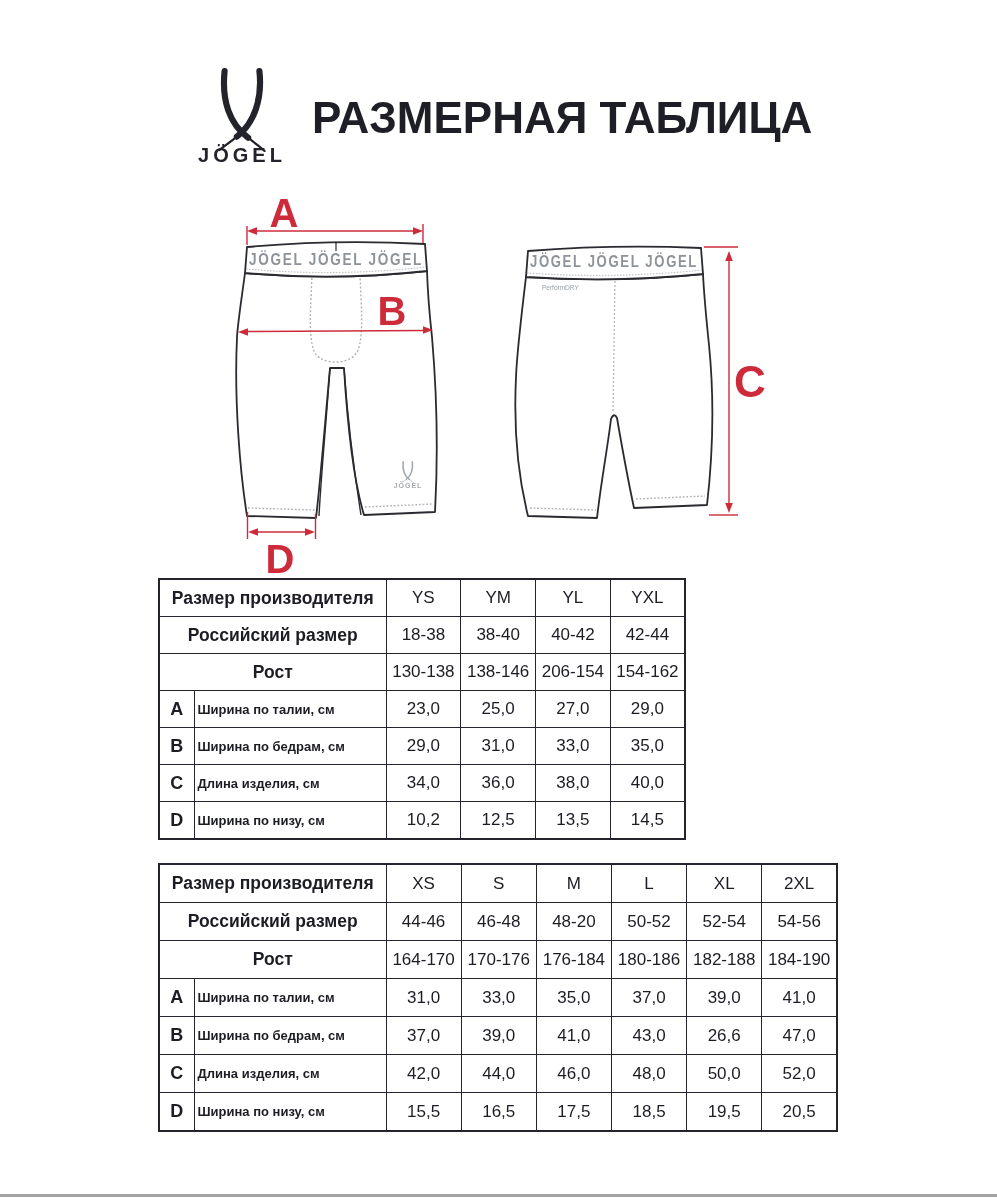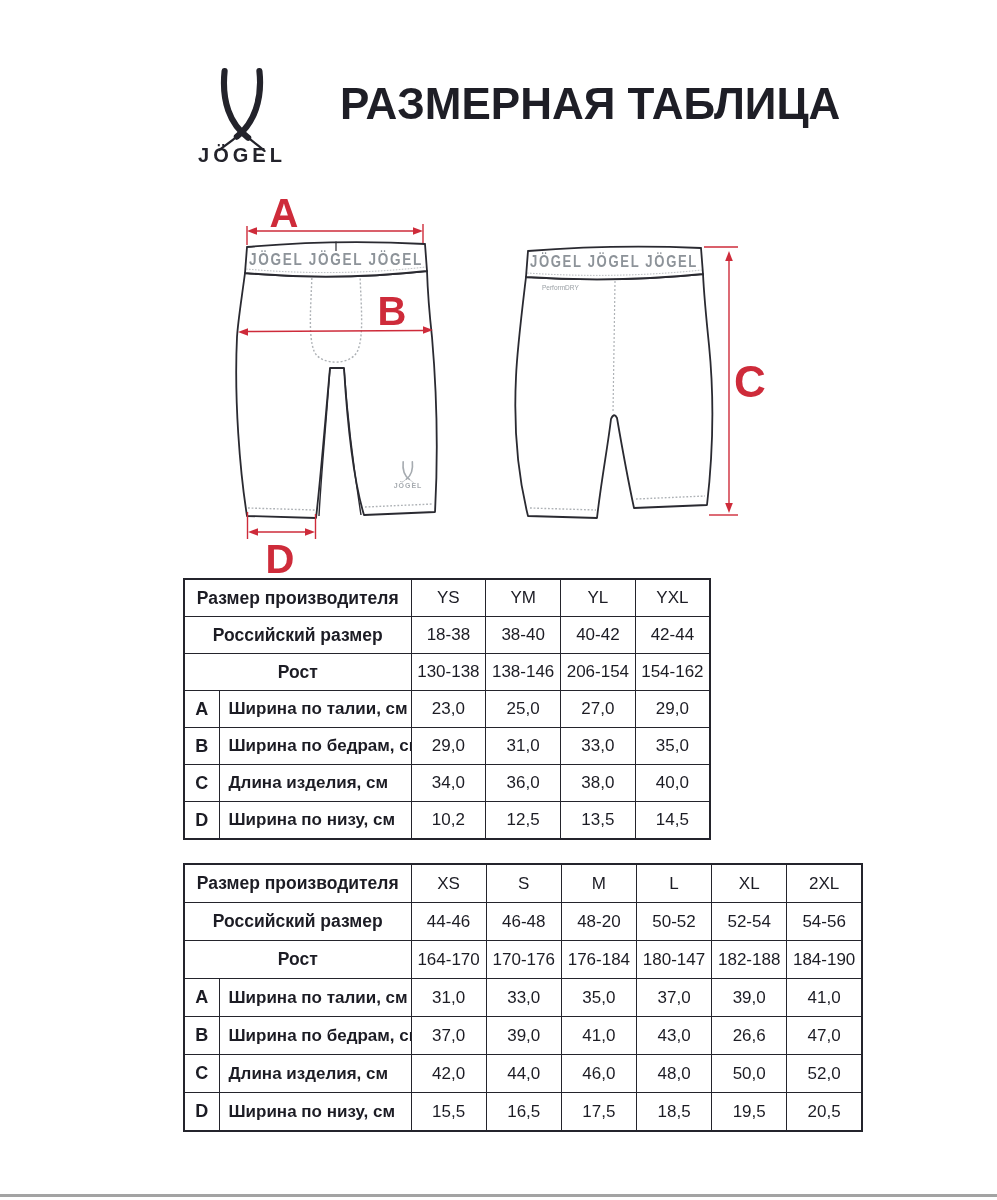--- a/index.html
+++ b/index.html
@@ -7,32 +7,32 @@
     width:997px;height:1200px;position:relative;background:#ffffff;
     font-family:"Liberation Sans", sans-serif;color:#1e1e26;overflow:hidden;
   }
   
   .brand-glyph{position:absolute;left:216px;top:68px;width:52px;height:84px;}
   .brand-name{
     position:absolute;left:186px;top:144px;width:112px;text-align:center;
     font-size:20px;font-weight:bold;letter-spacing:4px;color:#23232b;
   }
   .page-title{
-    position:absolute;left:312px;top:79px;width:560px;
-    font-size:44px;font-weight:bold;letter-spacing:0px;color:#1e1e26;white-space:nowrap;margin-left:28px;
+    position:absolute;left:312px;top:93px;width:560px;
+    font-size:44px;font-weight:bold;letter-spacing:0px;color:#1e1e26;white-space:nowrap;
   }
   
   .diagram{position:absolute;left:180px;top:185px;width:620px;height:395px;}
   
   table.t{border-collapse:collapse;table-layout:fixed;position:absolute;background:#fff;
-          border:2.5px solid #24242c;margin-left:25px;}
+          border:2.5px solid #24242c;}
   table.t td{border:1.5px solid #24242c;text-align:center;vertical-align:middle;
              font-size:17px;color:#1c1c24;padding:0;overflow:hidden;white-space:nowrap;}
   table.t td.b{font-weight:bold;font-size:17.5px;}
-  table.t td.lab{text-align:left;padding-left:9px;font-weight:bold;font-size:17px;}
+  table.t td.lab{text-align:left;padding-left:3px;font-weight:bold;font-size:13px;}
   table.t td.letter{font-weight:bold;font-size:18px;}
   #table-youth{left:158px;top:578px;width:528px;}
   #table-youth td{height:36px;}
   #table-adult{left:158px;top:863px;width:680px;}
   #table-adult td{height:37px;}
   
   .bottom-line{position:absolute;left:0;top:1194px;width:997px;height:3px;background:#a3a3a3;}
 </style>
 </head>
 <body>
@@ -225,21 +225,21 @@
     <td>48-20</td>
     <td>50-52</td>
     <td>52-54</td>
     <td>54-56</td>
   </tr>
   <tr>
     <td colspan="2" class="b">Рост</td>
     <td>164-170</td>
     <td>170-176</td>
     <td>176-184</td>
-    <td>180-147</td>
+    <td>180-186</td>
     <td>182-188</td>
     <td>184-190</td>
   </tr>
   <tr>
     <td class="letter">A</td>
     <td class="lab">Ширина по талии, см</td>
     <td>31,0</td>
     <td>33,0</td>
     <td>35,0</td>
     <td>37,0</td>

